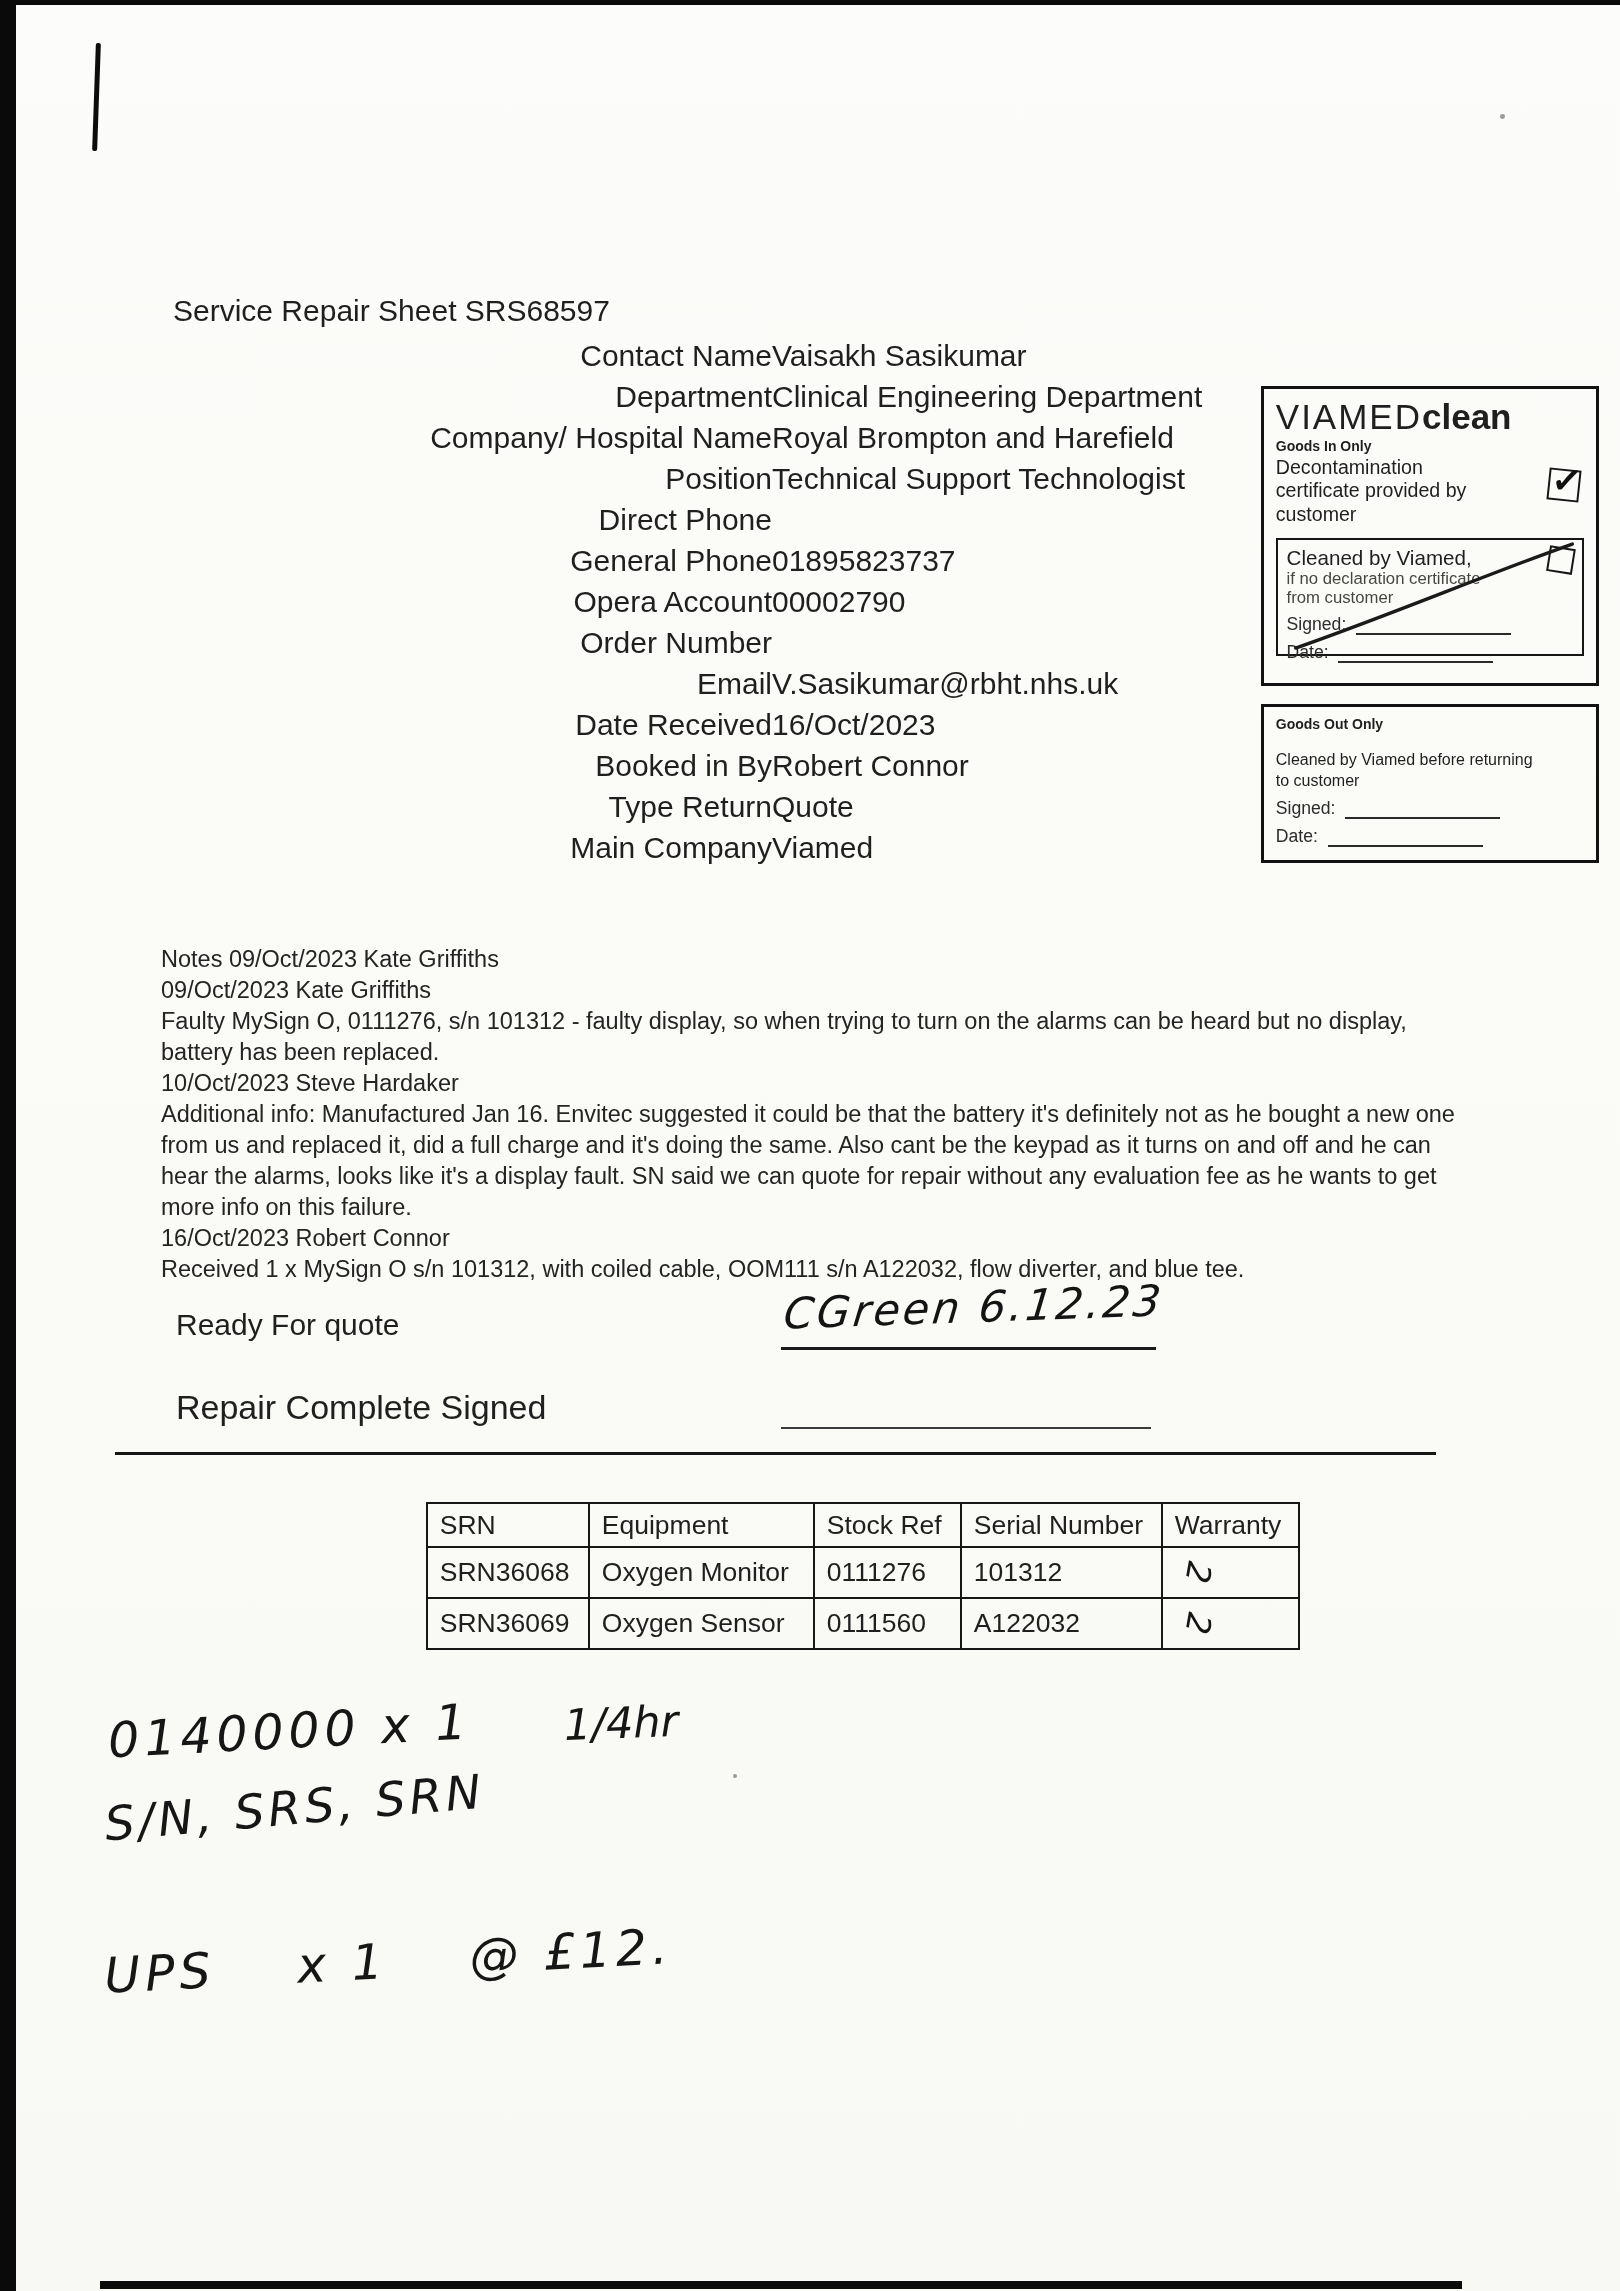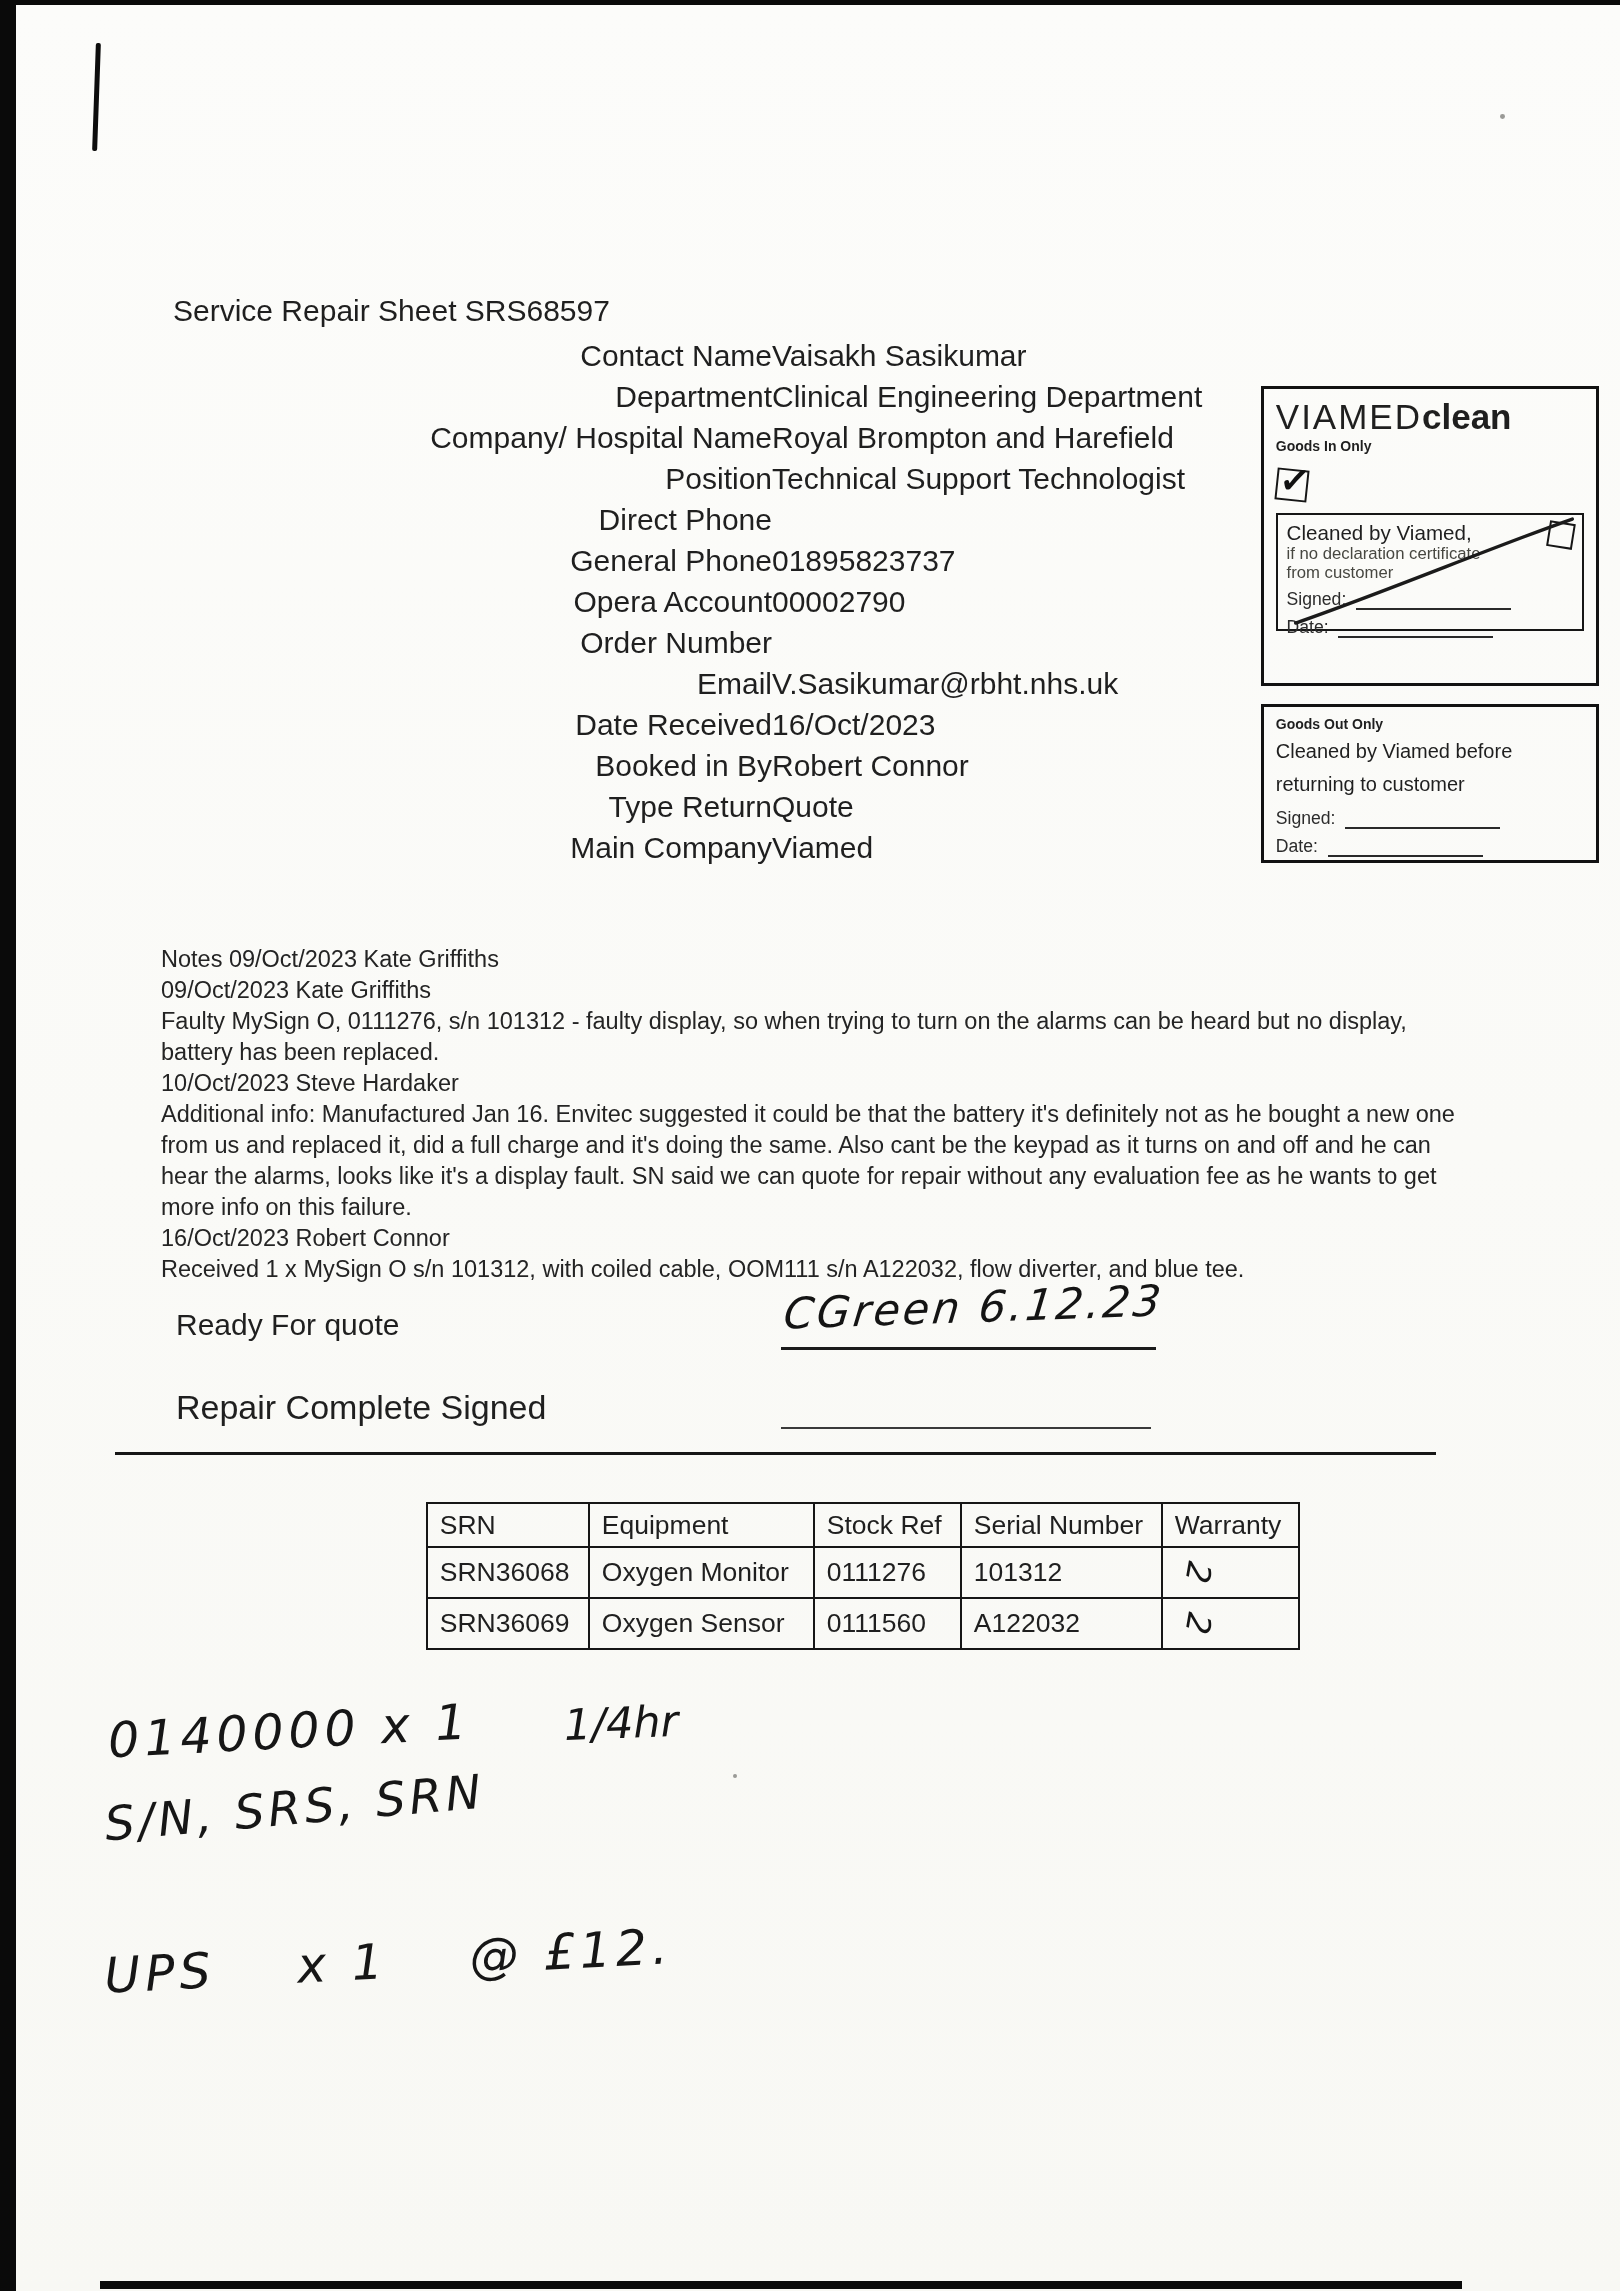--- a/index.html
+++ b/index.html
@@ -38,21 +38,21 @@
   .decon-text { width:214px; font-size:19.6px; line-height:23.5px; margin-top:2px; }
   .checkbox { position:relative; width:32px; height:32px; border:2.9px solid #161616; transform:rotate(6deg); margin-top:15.7px; }
   .tick { position:absolute; left:1px; top:-11.8px; font-size:37px; font-weight:700; color:#111; }
   .subbox { position:relative; margin-top:11.8px; border:2.9px solid #161616; padding:5.9px 8.8px; height:118px; }
   .sub-title { font-size:20.6px; }
   .sub-small { font-size:16.7px; line-height:18.6px; color:#474741; width:221px; }
   .checkbox-small { position:absolute; right:8.8px; top:6.9px; width:25.5px; height:25.5px; border:2.9px solid #161616; transform:rotate(9deg); }
   .sig-row { display:flex; align-items:flex-end; font-size:17.6px; color:#2c2c2c; margin-top:6.9px; }
   .sig-line { display:inline-block; width:155px; border-bottom:2px solid #2a2a2a; margin-left:9.8px; height:17.6px; }
   .slash { position:absolute; left:0; top:0; pointer-events:none; }
-  .out-text { font-size:20px; line-height:33px; width:257px; margin-top:3px; }
+  .out-text { font-size:16px; line-height:21px; width:257px; margin-top:17px; }
 
   
   .notes { position:absolute; left:121px; top:944px; font-size:23.5px; line-height:31px; color:#242424;margin-left:40px; }
   .note-line { white-space:nowrap; }
 
   
   .ready-label  { position:absolute; left:176px; top:1308px; font-size:30px; }
   .repair-label { position:absolute; left:176px; top:1388px; font-size:34px; }
   .signature { position:absolute; left:784px; top:1282px; font-size:43px; font-style:italic;
                font-family:"DejaVu Sans", sans-serif; transform:rotate(-2deg) skewX(-8deg);
@@ -146,20 +146,21 @@
         <span class="fvalue">Viamed</span>
       </div>
   </div>
 
   <div class="cleanbox box-in">
     <div class="brand">
       <span class="brand-viamed">VIAMED</span><span class="brand-clean">clean</span>
     </div>
     <div class="goods-title">Goods In Only</div>
     <div class="decon-row">
+      <div class="decon-text">Decontamination certificate provided by customer</div>
       <div class="checkbox">
           <span class="tick">✓</span>
         </div>
     </div>
     <div class="subbox">
       <div class="sub-title">Cleaned by Viamed,</div>
       <div class="sub-small">if no declaration certificate from customer</div>
       <div class="checkbox-small"></div>
       <div class="sig-row">
           <span>Signed:</span>

